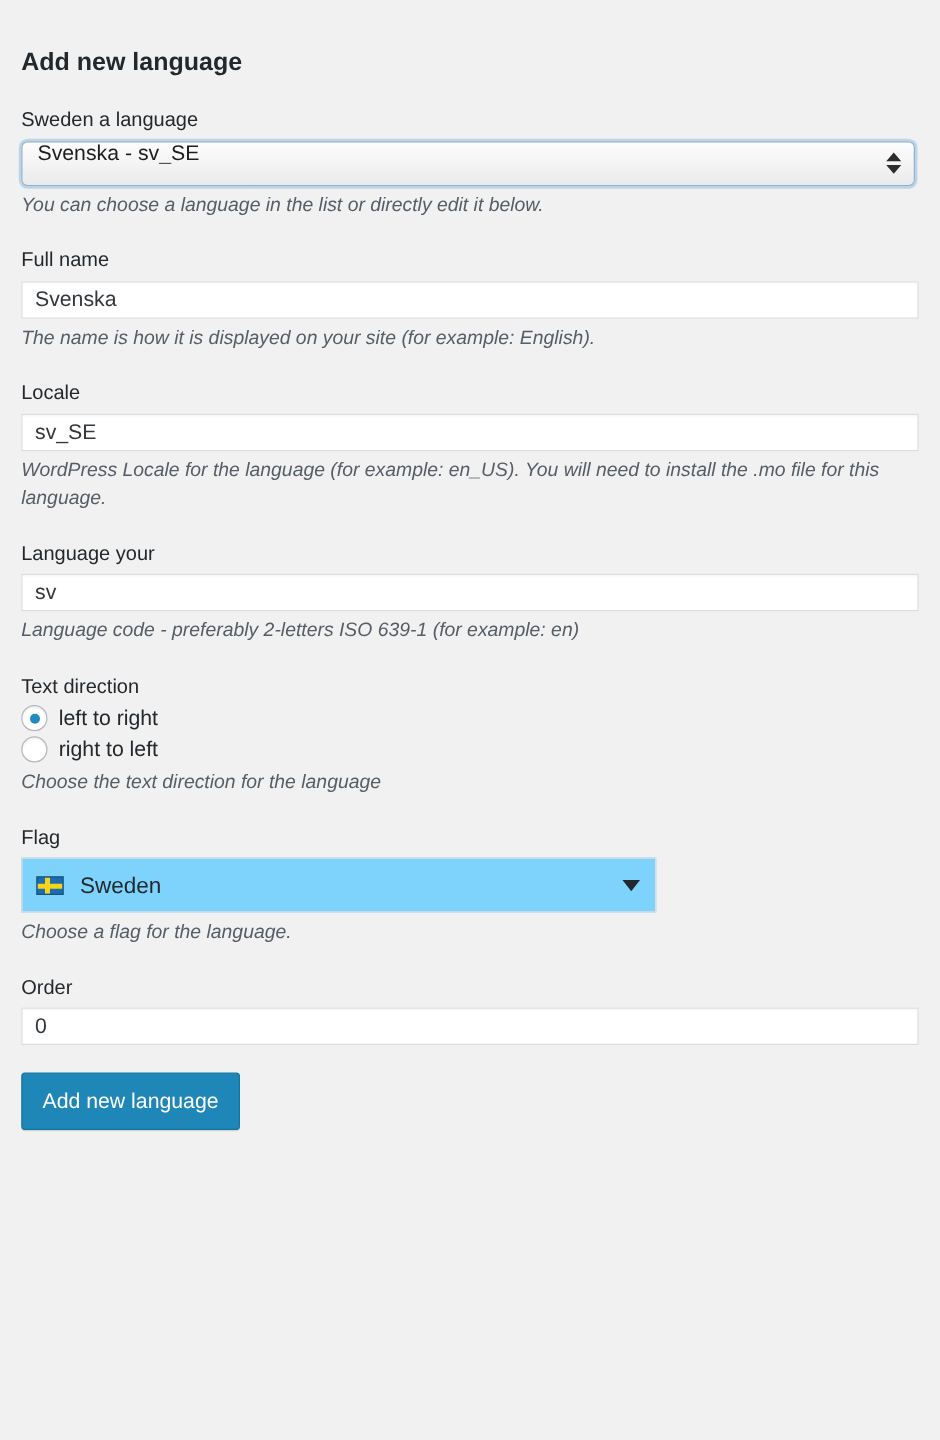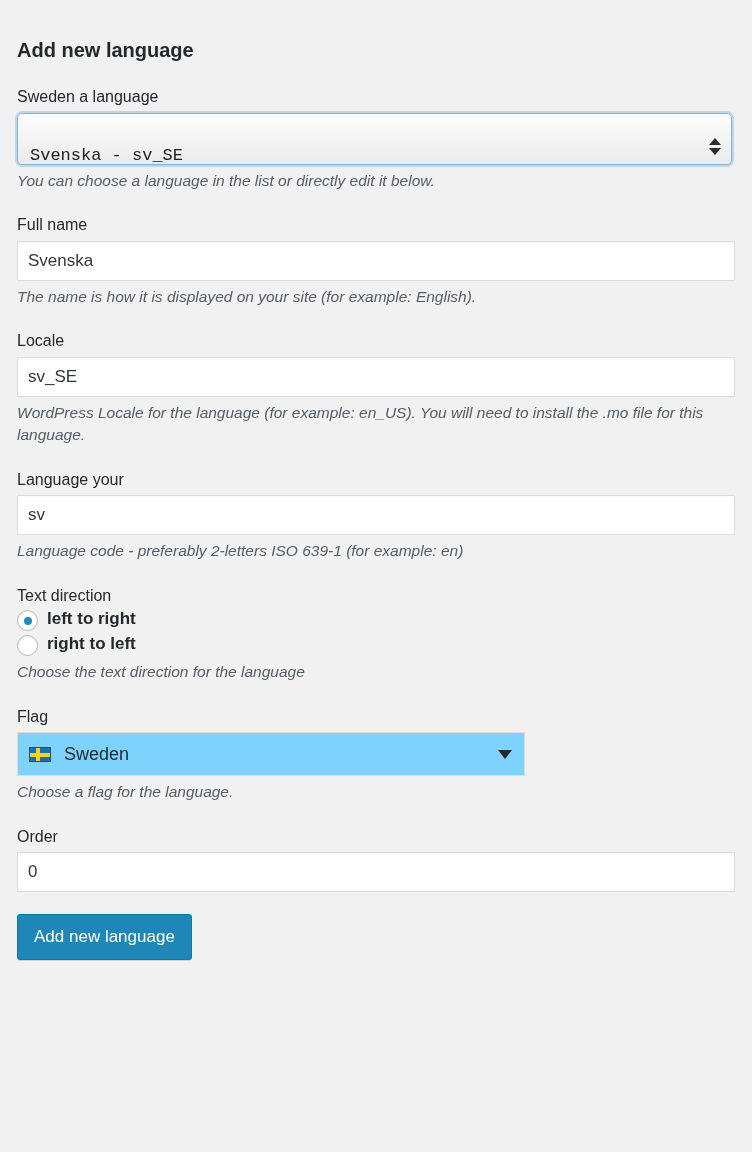--- a/index.html
+++ b/index.html
@@ -53,30 +53,29 @@
     font-style: italic;
     color: #555d66;
     line-height: 1.45;
     margin-top: 5px;
     max-width: 712px;
   }
   
   .select-lang {
     position: relative;
     width: 715px;
-    height: 52px;
+    height: 36px;
     box-sizing: border-box;
     border: 1px solid #8ab4d4;
     border-radius: 5px;
     background: linear-gradient(to bottom, #fdfdfd 0%, #f3f3f3 55%, #eaeaea 100%);
     box-shadow: 0 0 0 2px rgba(130,180,220,0.45);
     display: flex;
-    align-items: flex-end;
+    align-items: flex-start;
     padding: 0 0 0 12px;
-    font-family: Liberation Mono, monospace;
   }
   .select-lang .sel-value {
     font-size: 17px;
     color: #1d1d1d;
     line-height: 1;
     flex: 1;
     white-space: nowrap;
     overflow: hidden;
   }
   .stepper {
@@ -99,37 +98,36 @@
     width: 0; height: 0;
     border-left: 6px solid transparent;
     border-right: 6px solid transparent;
     border-top: 7px solid #2b2b2b;
   }
   
   .text-input {
     display: block;
     box-sizing: border-box;
     width: 718px;
-    height: 40px;
+    height: 30px;
     background: #ffffff;
     border: 1px solid #dddddd;
     border-radius: 0;
     padding: 0 10px;
     font-family: "Liberation Sans", sans-serif;
     font-size: 17px;
     color: #32373c;
     outline: none;
     box-shadow: inset 0 1px 2px rgba(0,0,0,0.04);
   }
   
   .radio-row {
     display: flex;
-    align-items: flex-start;
+    align-items: center;
     margin-top: 4px;
-    font-weight: bold;
   }
   .radio {
     width: 21px;
     height: 21px;
     box-sizing: border-box;
     border-radius: 50%;
     background: #fff;
     border: 1px solid #b4b9be;
     box-shadow: inset 0 1px 2px rgba(0,0,0,0.08);
     display: flex;

